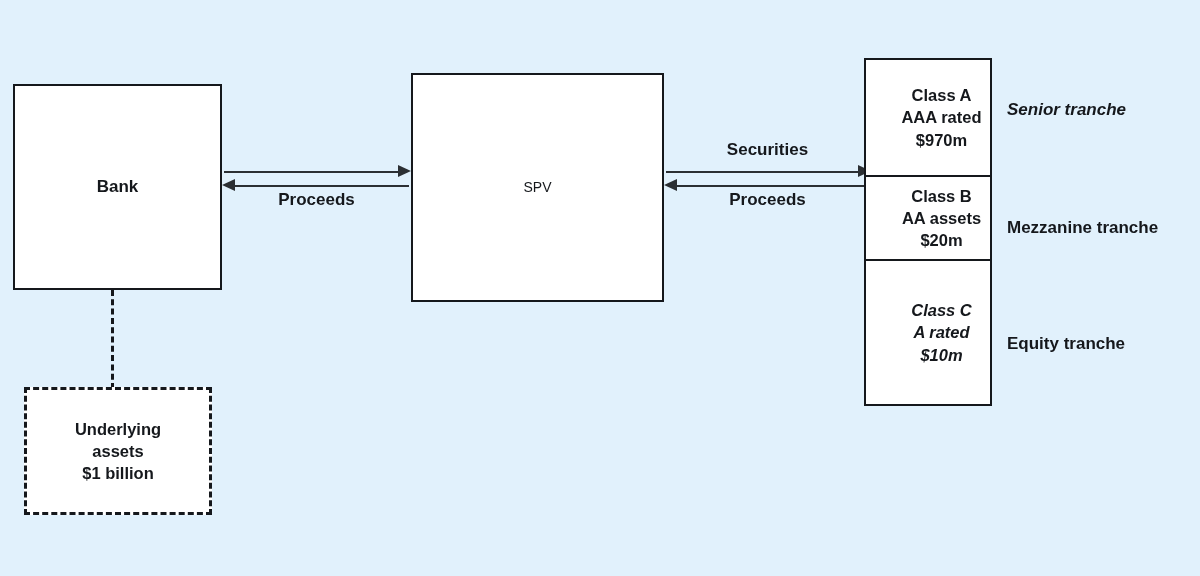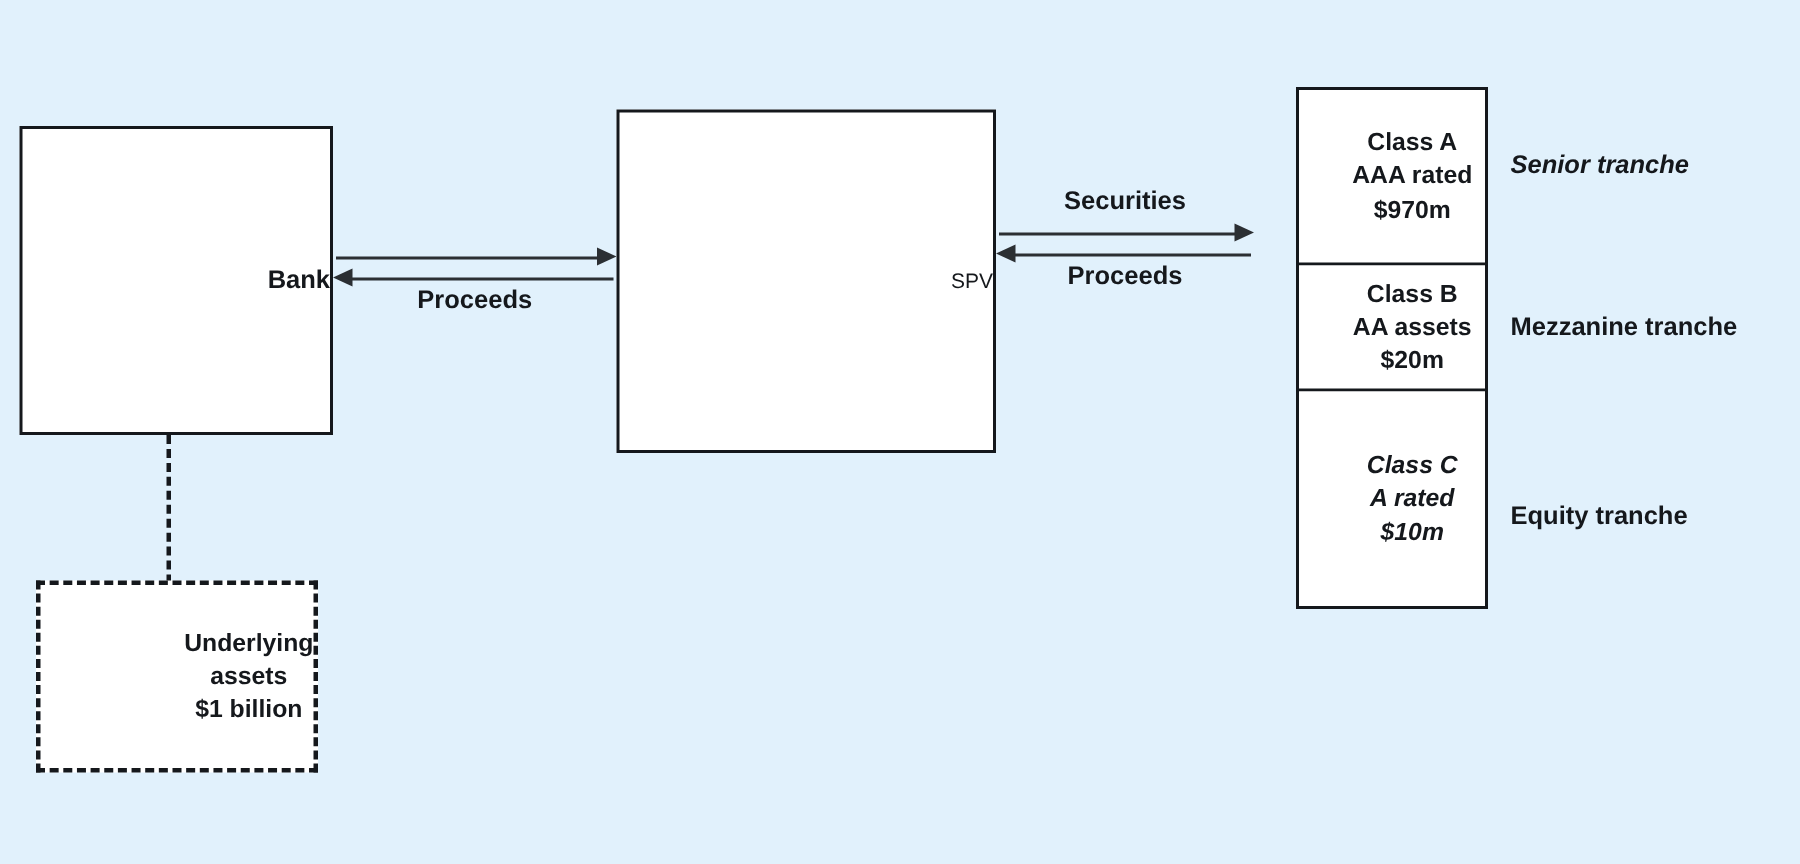--- a/index.html
+++ b/index.html
@@ -21,21 +21,21 @@
   }
 
   
   .box {
     position: absolute;
     background: #ffffff;
     border: 2px solid #15181c;
     box-sizing: border-box;
     display: flex;
     align-items: center;
-    justify-content: flex-end;
+    justify-content: center;
     text-align: center;
   }
   .box-label {
     color: #15181c;
     line-height: 1.18;
   }
 
   
   #bank-box {
     left: 13px;
@@ -120,29 +120,29 @@
   
   .tranche-side-label {
     position: absolute;
     left: 1007px;
     font-size: 17px;
     font-weight: bold;
     color: #15181c;
     white-space: nowrap;
   }
   #tranche-side-label-0 { top: 100px; font-style: italic; }
-  #tranche-side-label-1 { top: 208px; }
+  #tranche-side-label-1 { top: 218px; }
   #tranche-side-label-2 { top: 334px; }
 
   
   .flow-group {
     position: absolute;
   }
   #flow-bank-spv  { left: 222px; top: 140px; width: 189px; height: 78px; }
-  #flow-spv-tranche { left: 664px; top: 124px; width: 172px; height: 78px; }
+  #flow-spv-tranche { left: 664px; top: 140px; width: 172px; height: 78px; padding-left: 35px; }
 
   .flow-label {
     position: absolute;
     left: 0;
     width: 100%;
     text-align: center;
     font-size: 17px;
     font-weight: bold;
     color: #15181c;
     white-space: nowrap;

